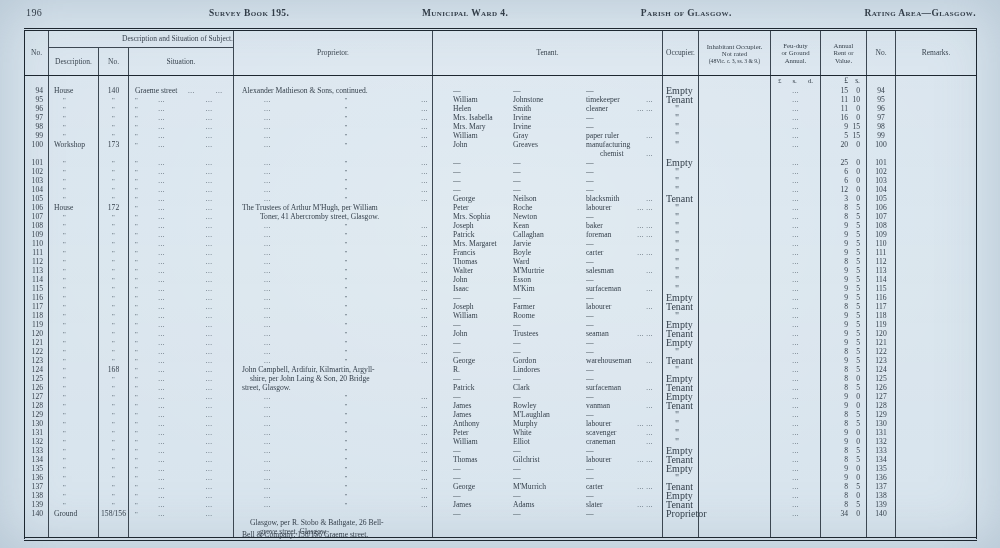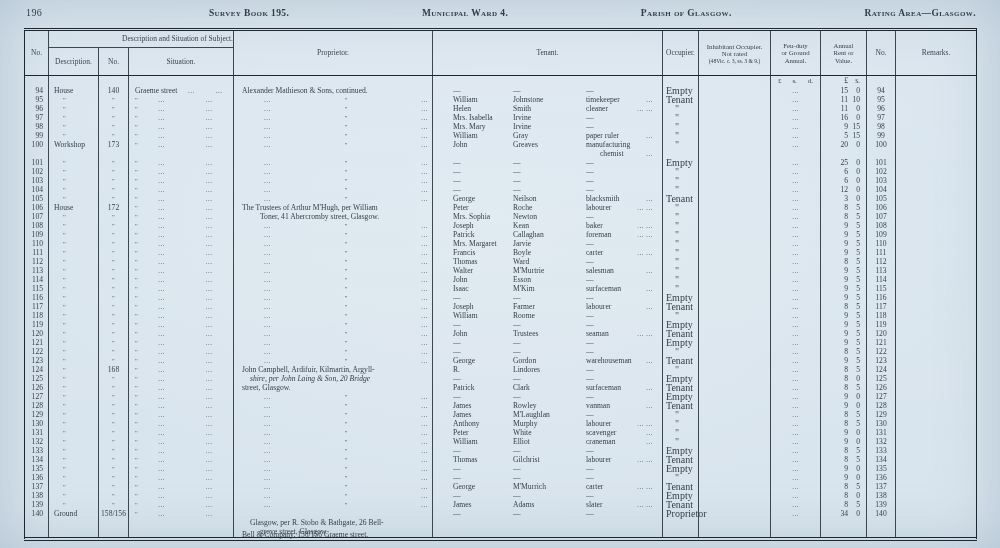--- a/index.html
+++ b/index.html
@@ -742,21 +742,21 @@
           </span>
         </div><div class="cell occ dit dit-c">"</div><div class="cell"></div><div class="cell feu dots hv">...</div><div class="cell rent hv">
           <span class="l">8</span>
           <span class="s">5</span>
         </div><div class="cell ctr">124</div><div class="cell last"></div></div>
       <div class="trow"><div class="cell num">125</div><div class="cell dit desc-dit">"</div><div class="cell ctr dit">"</div><div class="cell sit">
           <span class="t dit">"</span>
           <span class="dots">...</span>
           <span class="dots">...</span>
         </div><div class="cell">
-          <span style="padding-left: 16px; font-style: italic;">shire, per John Laing &amp; Son, 20 Bridge</span>
+          <span style="padding-left: 16px;">shire, per John Laing &amp; Son, 20 Bridge</span>
         </div><div class="cell ten">
           <span class="f">—</span>
           <span class="s">—</span>
           <span class="o">
             <span class="ot">—</span>
           </span>
         </div><div class="cell occ">Empty</div><div class="cell"></div><div class="cell feu dots hv">...</div><div class="cell rent hv">
           <span class="l">8</span>
           <span class="s">0</span>
         </div><div class="cell ctr">125</div><div class="cell last"></div></div>

